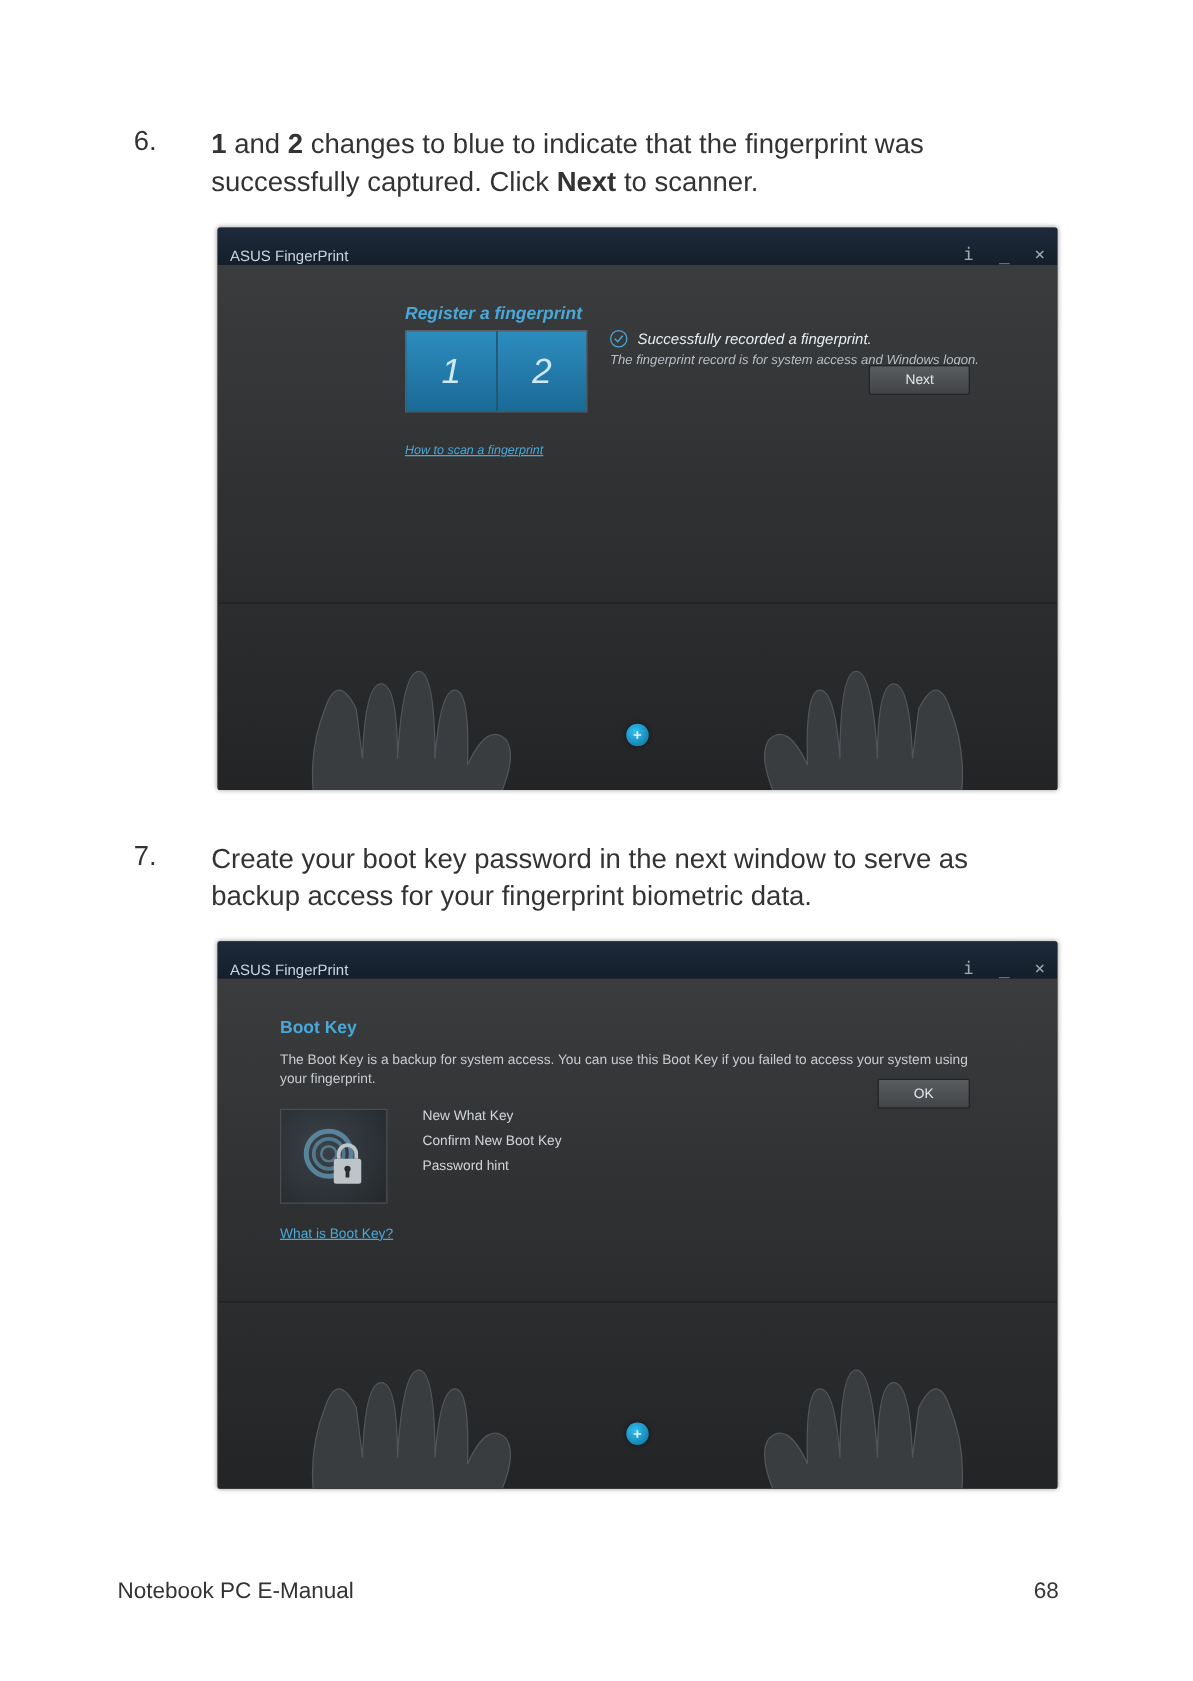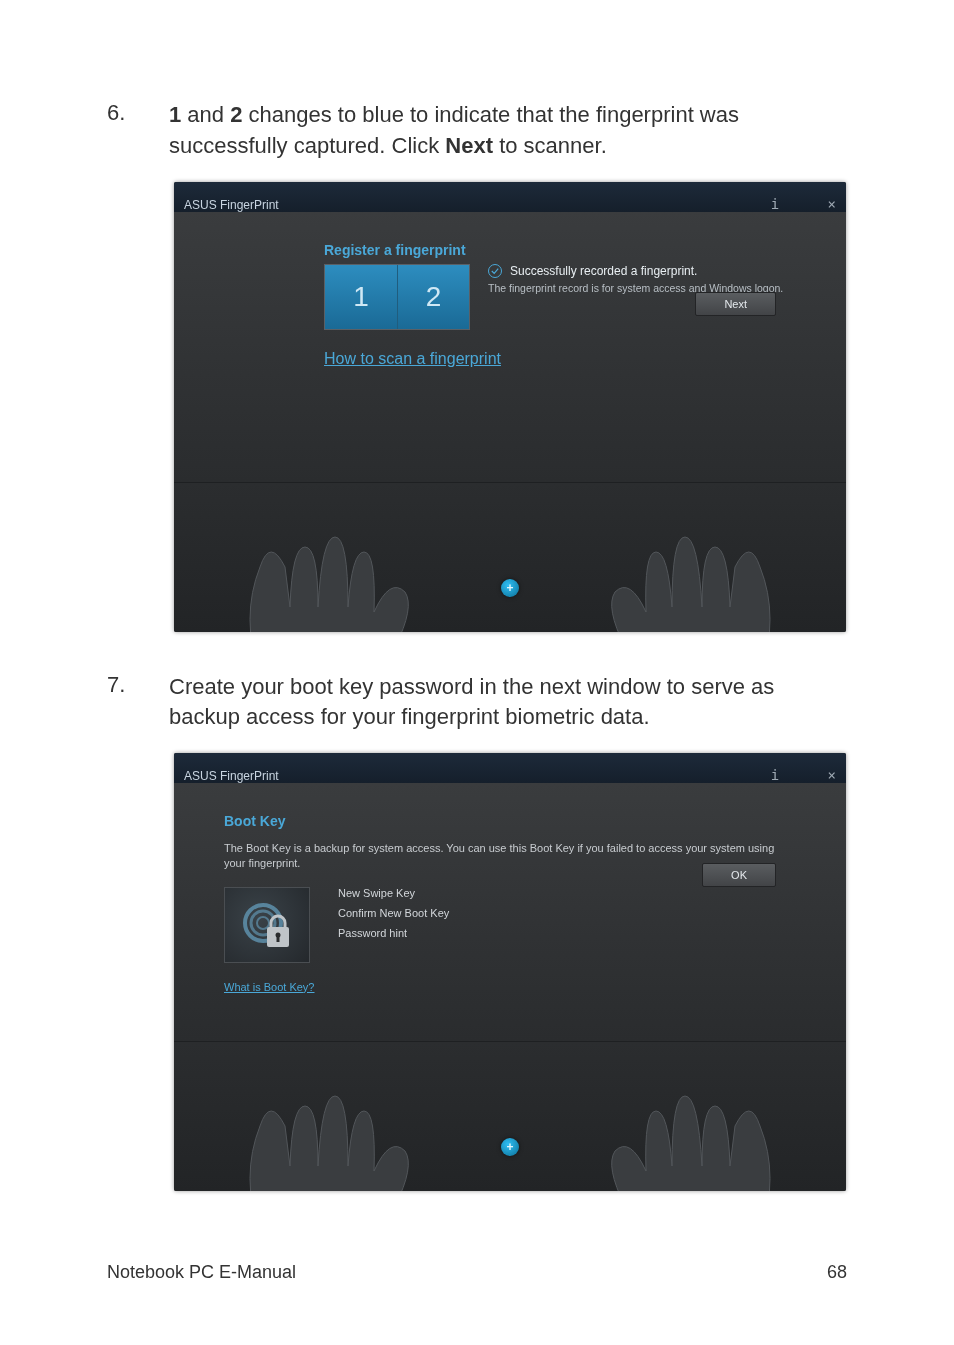--- a/index.html
+++ b/index.html
@@ -9,51 +9,51 @@
   .step-num { width: 62px; flex-shrink: 0; font-size: 22px; color: #333; }
   .step-text { font-size: 22px; line-height: 1.4; color: #333; }
   .step-text b { font-weight: 700; }
   .screenshot { margin: 0 0 40px 67px; width: 672px; background: #2b2d2f; border-radius: 2px; overflow: hidden; box-shadow: 0 0 4px rgba(0,0,0,.4); }
   .titlebar { height: 30px; background: linear-gradient(#1d2a3a,#151f2b); display: flex; align-items: flex-end; padding: 0 10px; color: #c8d4e0; font-size: 12px; position: relative; }
   .titlebar .title-text { flex: 1; }
   .titlebar .tb-icons { display: flex; gap: 20px; align-items: center; color: #9faab4; font-family: monospace; font-size: 14px; }
   .titlebar .tb-icons span { cursor: default; }
   .body-area { background: linear-gradient(#3a3c3e,#303234 60%,#2a2c2e); padding: 30px 0 0 0; position: relative; }
   
-  .s1-content { padding: 0 40px 0 150px; }
+  .s1-content { padding: 0 40px 0 150px; font-style: italic; }
   .s1-title { color: #4aa8d8; font-size: 14px; font-weight: 600; margin-bottom: 6px; }
   .s1-sub { color: #d0d4d8; font-size: 11px; margin-bottom: 14px; }
   .s1-row { display: flex; align-items: flex-start; gap: 18px; margin-bottom: 20px; }
   .s1-boxes { display: flex; border: 1px solid #5a6066; }
   .s1-box { width: 72px; height: 64px; background: linear-gradient(#2d8dbf,#1a6a96); color: #cfe8f5; font-size: 28px; font-weight: 300; display: flex; align-items: center; justify-content: center; }
   .s1-box + .s1-box { border-left: 1px solid #205d7e; }
   .s1-msg { flex: 1; }
   .s1-msg-top { display: flex; align-items: center; gap: 8px; color: #e8eef2; font-size: 12px; margin-bottom: 4px; }
   .check-circle { width: 14px; height: 14px; border: 1.5px solid #4aa8d8; border-radius: 50%; display: flex; align-items: center; justify-content: center; flex-shrink: 0; }
   .check-circle svg { width: 8px; height: 8px; }
   .s1-msg-sub { color: #b8bfc5; font-size: 10.5px; line-height: 1.3; }
-  .s1-link { color: #4aa8d8; font-size: 16px; text-decoration: underline; }
+  .s1-link { color: #4aa8d8; font-size: 10px; text-decoration: underline; }
   .s1-next { position: absolute; right: 70px; bottom: 166px; }
   .btn { background: linear-gradient(#5a5d60,#424447); border: 1px solid #232426; color: #e4e8ec; font-size: 11px; padding: 5px 28px; border-radius: 2px; }
   .hands-strip { height: 150px; background: linear-gradient(#2b2d2f,#222426); position: relative; border-top: 1px solid #1e2022; display: flex; justify-content: center; gap: 120px; padding-top: 14px; overflow: hidden; }
   .hand { position: relative; }
   .hand svg { width: 220px; height: 180px; }
   .plus-badge { position: absolute; left: 50%; top: 96px; transform: translateX(-50%); width: 18px; height: 18px; border-radius: 50%; background: radial-gradient(circle at 40% 35%, #2fbff5, #0b6f96); display: flex; align-items: center; justify-content: center; color: #dff4fc; font-size: 12px; font-weight: 700; box-shadow: 0 0 4px rgba(0,0,0,.5); }
   
   .s2-content { padding: 0 60px 0 50px; }
   .s2-title { color: #4aa8d8; font-size: 14px; font-weight: 600; margin-bottom: 12px; }
   .s2-desc { color: #c8ccd0; font-size: 11px; line-height: 1.35; margin-bottom: 16px; }
   .s2-form-row { display: flex; gap: 28px; margin-bottom: 12px; }
   .s2-thumb { width: 86px; height: 76px; background: radial-gradient(circle at 40% 40%, #3a4248, #24282c); border: 1px solid #4a4e52; display: flex; align-items: center; justify-content: center; position: relative; }
   .s2-fields { display: flex; flex-direction: column; gap: 8px; }
   .s2-fields label { color: #d2d6da; font-size: 11px; }
   .s2-link { color: #4aa8d8; font-size: 11px; text-decoration: underline; display: inline-block; margin: 6px 0 26px 0; }
   .s2-ok { position: absolute; right: 70px; bottom: 154px; }
   
-  .footer { position: absolute; bottom: 62px; left: 107px; right: 107px; display: flex; justify-content: space-between; font-size: 18px; color: #333; }
+  .footer { position: absolute; bottom: 62px; left: 94px; right: 107px; display: flex; justify-content: space-between; font-size: 18px; color: #333; }
 </style>
 </head>
 <body>
 
 <div class="page">
 
   <div class="step">
     <div class="step-num">6.</div>
     <div class="step-text">
       <b>1</b><span> and </span><b>2</b><span> changes to blue to indicate that the fingerprint was successfully captured. Click </span><b>Next</b><span> to scanner.</span>
@@ -132,21 +132,21 @@
               <ellipse cx="26" cy="26" rx="18" ry="18" fill="none" stroke="#6fb4d8" stroke-width="4" opacity="0.6"></ellipse>
               <ellipse cx="26" cy="26" rx="12" ry="12" fill="none" stroke="#6fb4d8" stroke-width="3" opacity="0.5"></ellipse>
               <ellipse cx="26" cy="26" rx="6" ry="6" fill="none" stroke="#6fb4d8" stroke-width="2" opacity="0.5"></ellipse>
               <rect x="30" y="30" width="22" height="20" rx="2" fill="#bfc4c8"></rect>
               <path d="M34 30 v-4 a7 7 0 0 1 14 0 v4" fill="none" stroke="#bfc4c8" stroke-width="3"></path>
               <circle cx="41" cy="38" r="2.5" fill="#2a2c2e"></circle>
               <rect x="39.5" y="39" width="3" height="6" fill="#2a2c2e"></rect>
             </svg>
           </div>
           <div class="s2-fields">
-            <label>New Swipe Key</label>
+            <label>New What Key</label>
             <label>Confirm New Boot Key</label>
             <label>Password hint</label>
           </div>
         </div>
         <a class="s2-link">What is Boot Key?</a>
       </div>
       <button class="btn s2-ok">OK</button>
     </div>
     <div class="hands-strip">
       <div class="hand">

